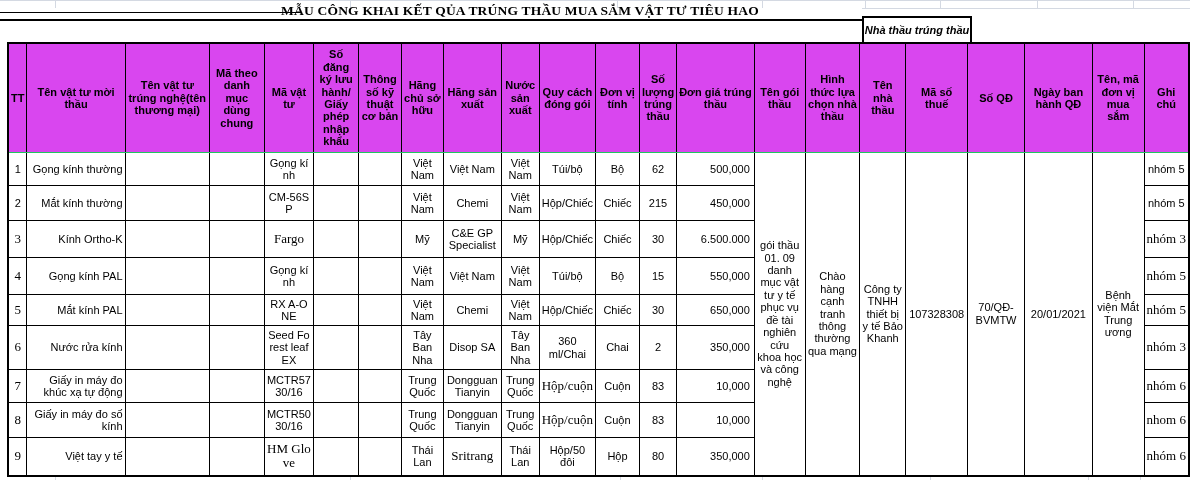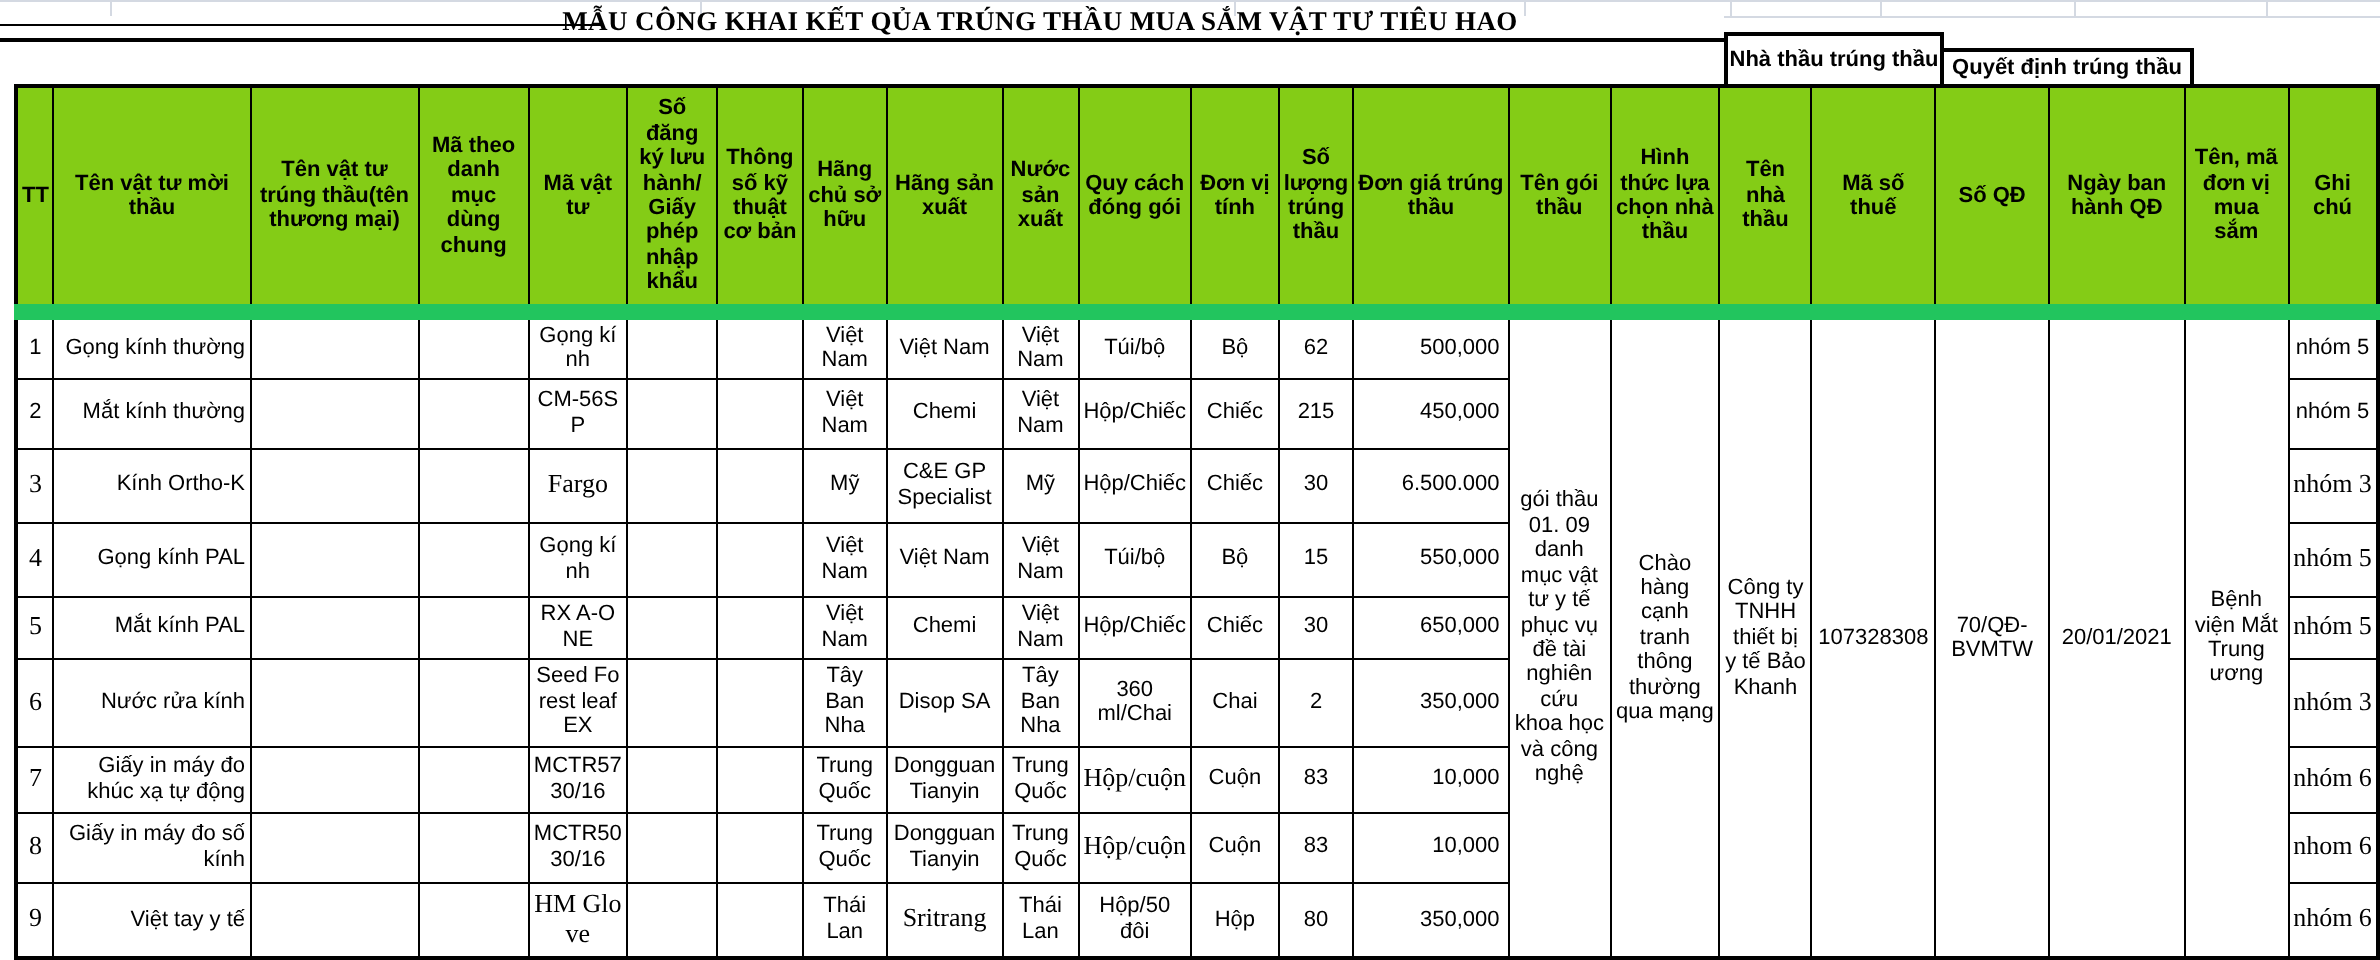--- a/index.html
+++ b/index.html
@@ -13,34 +13,34 @@
     position:absolute;left:0;top:3px;width:1040px;height:16px;
     text-align:center;font-family:"Liberation Serif",serif;font-weight:bold;
     font-size:13.5px;letter-spacing:.2px;color:#000;white-space:nowrap;
   }
 
   .grp-box{
     position:absolute;background:#fff;border:2px solid #000;border-bottom:none;
     box-sizing:border-box;display:flex;align-items:center;justify-content:center;
     font-weight:bold;font-size:11px;line-height:1.1;text-align:center;color:#000;
   }
-  .grp-contractor{left:862px;top:16px;width:110px;height:26px;}
+  .grp-contractor{left:862px;top:16px;width:110px;height:26px;font-style:italic;}
   .grp-decision{left:970px;top:24px;width:127px;height:18px;}
 
   table.grid{
     position:absolute;left:7px;top:42px;border-collapse:collapse;table-layout:fixed;
     border:2px solid #000;background:#fff;
   }
   table.grid th,table.grid td{
     border:1px solid #000;overflow:hidden;padding:0 2px;color:#000;
     font-size:11px;line-height:1.13;vertical-align:middle;text-align:center;
     word-wrap:break-word;
   }
   table.grid thead th{
-    background:#84cc16;font-weight:bold;height:108px;border-bottom:8px solid #22c55e;
+    background:#d946ef;font-weight:bold;height:108px;border-bottom:1px solid #22c55e;
   }
   table.grid td.al{text-align:right;padding-left:3px;}
   table.grid td.ar{text-align:right;padding-right:4px;margin-top:20px;}
   table.grid td.ba{word-break:break-all;margin-top:28px;}
   table.grid .serif{font-family:"Liberation Serif",serif;font-size:13px;}
   table.grid td.merged{vertical-align:middle;text-align:center;}
 </style>
 </head>
 <body>
 
@@ -66,21 +66,20 @@
       <div class="vline" style="left: 930px; top: 474px; width: 1px; height: 6px;"></div>
       <div class="vline" style="left: 1088px; top: 474px; width: 1px; height: 6px;"></div>
       <div class="vline" style="left: 1140px; top: 474px; width: 1px; height: 6px;"></div>
     </div>
 
   <div class="title-text">MẪU CÔNG KHAI KẾT QỦA TRÚNG THẦU MUA SẮM VẬT TƯ TIÊU HAO</div>
   <div class="blkline" style="left:0;top:12px;width:302px;height:1px;"></div>
   <div class="blkline" style="left:0;top:19px;width:862px;height:2px;"></div>
 
   <div class="grp-box grp-contractor">Nhà thầu trúng thầu</div>
-  <div class="grp-box grp-decision">Quyết định trúng thầu</div>
 
   <table class="grid">
     <colgroup id="colgroup">
         <col style="width: 14px;">
         <col style="width: 99px;">
         <col style="width: 85px;">
         <col style="width: 55px;">
         <col style="width: 50px;">
         <col style="width: 45px;">
         <col style="width: 43px;">
@@ -97,21 +96,21 @@
         <col style="width: 62px;">
         <col style="width: 57px;">
         <col style="width: 68px;">
         <col style="width: 52px;">
         <col style="width: 45px;">
       </colgroup>
     <thead>
         <tr id="header-row">
           <th>TT</th>
           <th>Tên vật tư mời thầu</th>
-          <th>Tên vật tư trúng thầu(tên thương mại)</th>
+          <th>Tên vật tư trúng nghệ(tên thương mại)</th>
           <th>Mã theo danh mục dùng chung</th>
           <th>Mã vật tư</th>
           <th>Số đăng ký lưu hành/ Giấy phép nhập khẩu</th>
           <th>Thông số kỹ thuật cơ bản</th>
           <th>Hãng chủ sở hữu</th>
           <th>Hãng sản xuất</th>
           <th>Nước sản xuất</th>
           <th>Quy cách đóng gói</th>
           <th>Đơn vị tính</th>
           <th>Số lượng trúng thầu</th>

